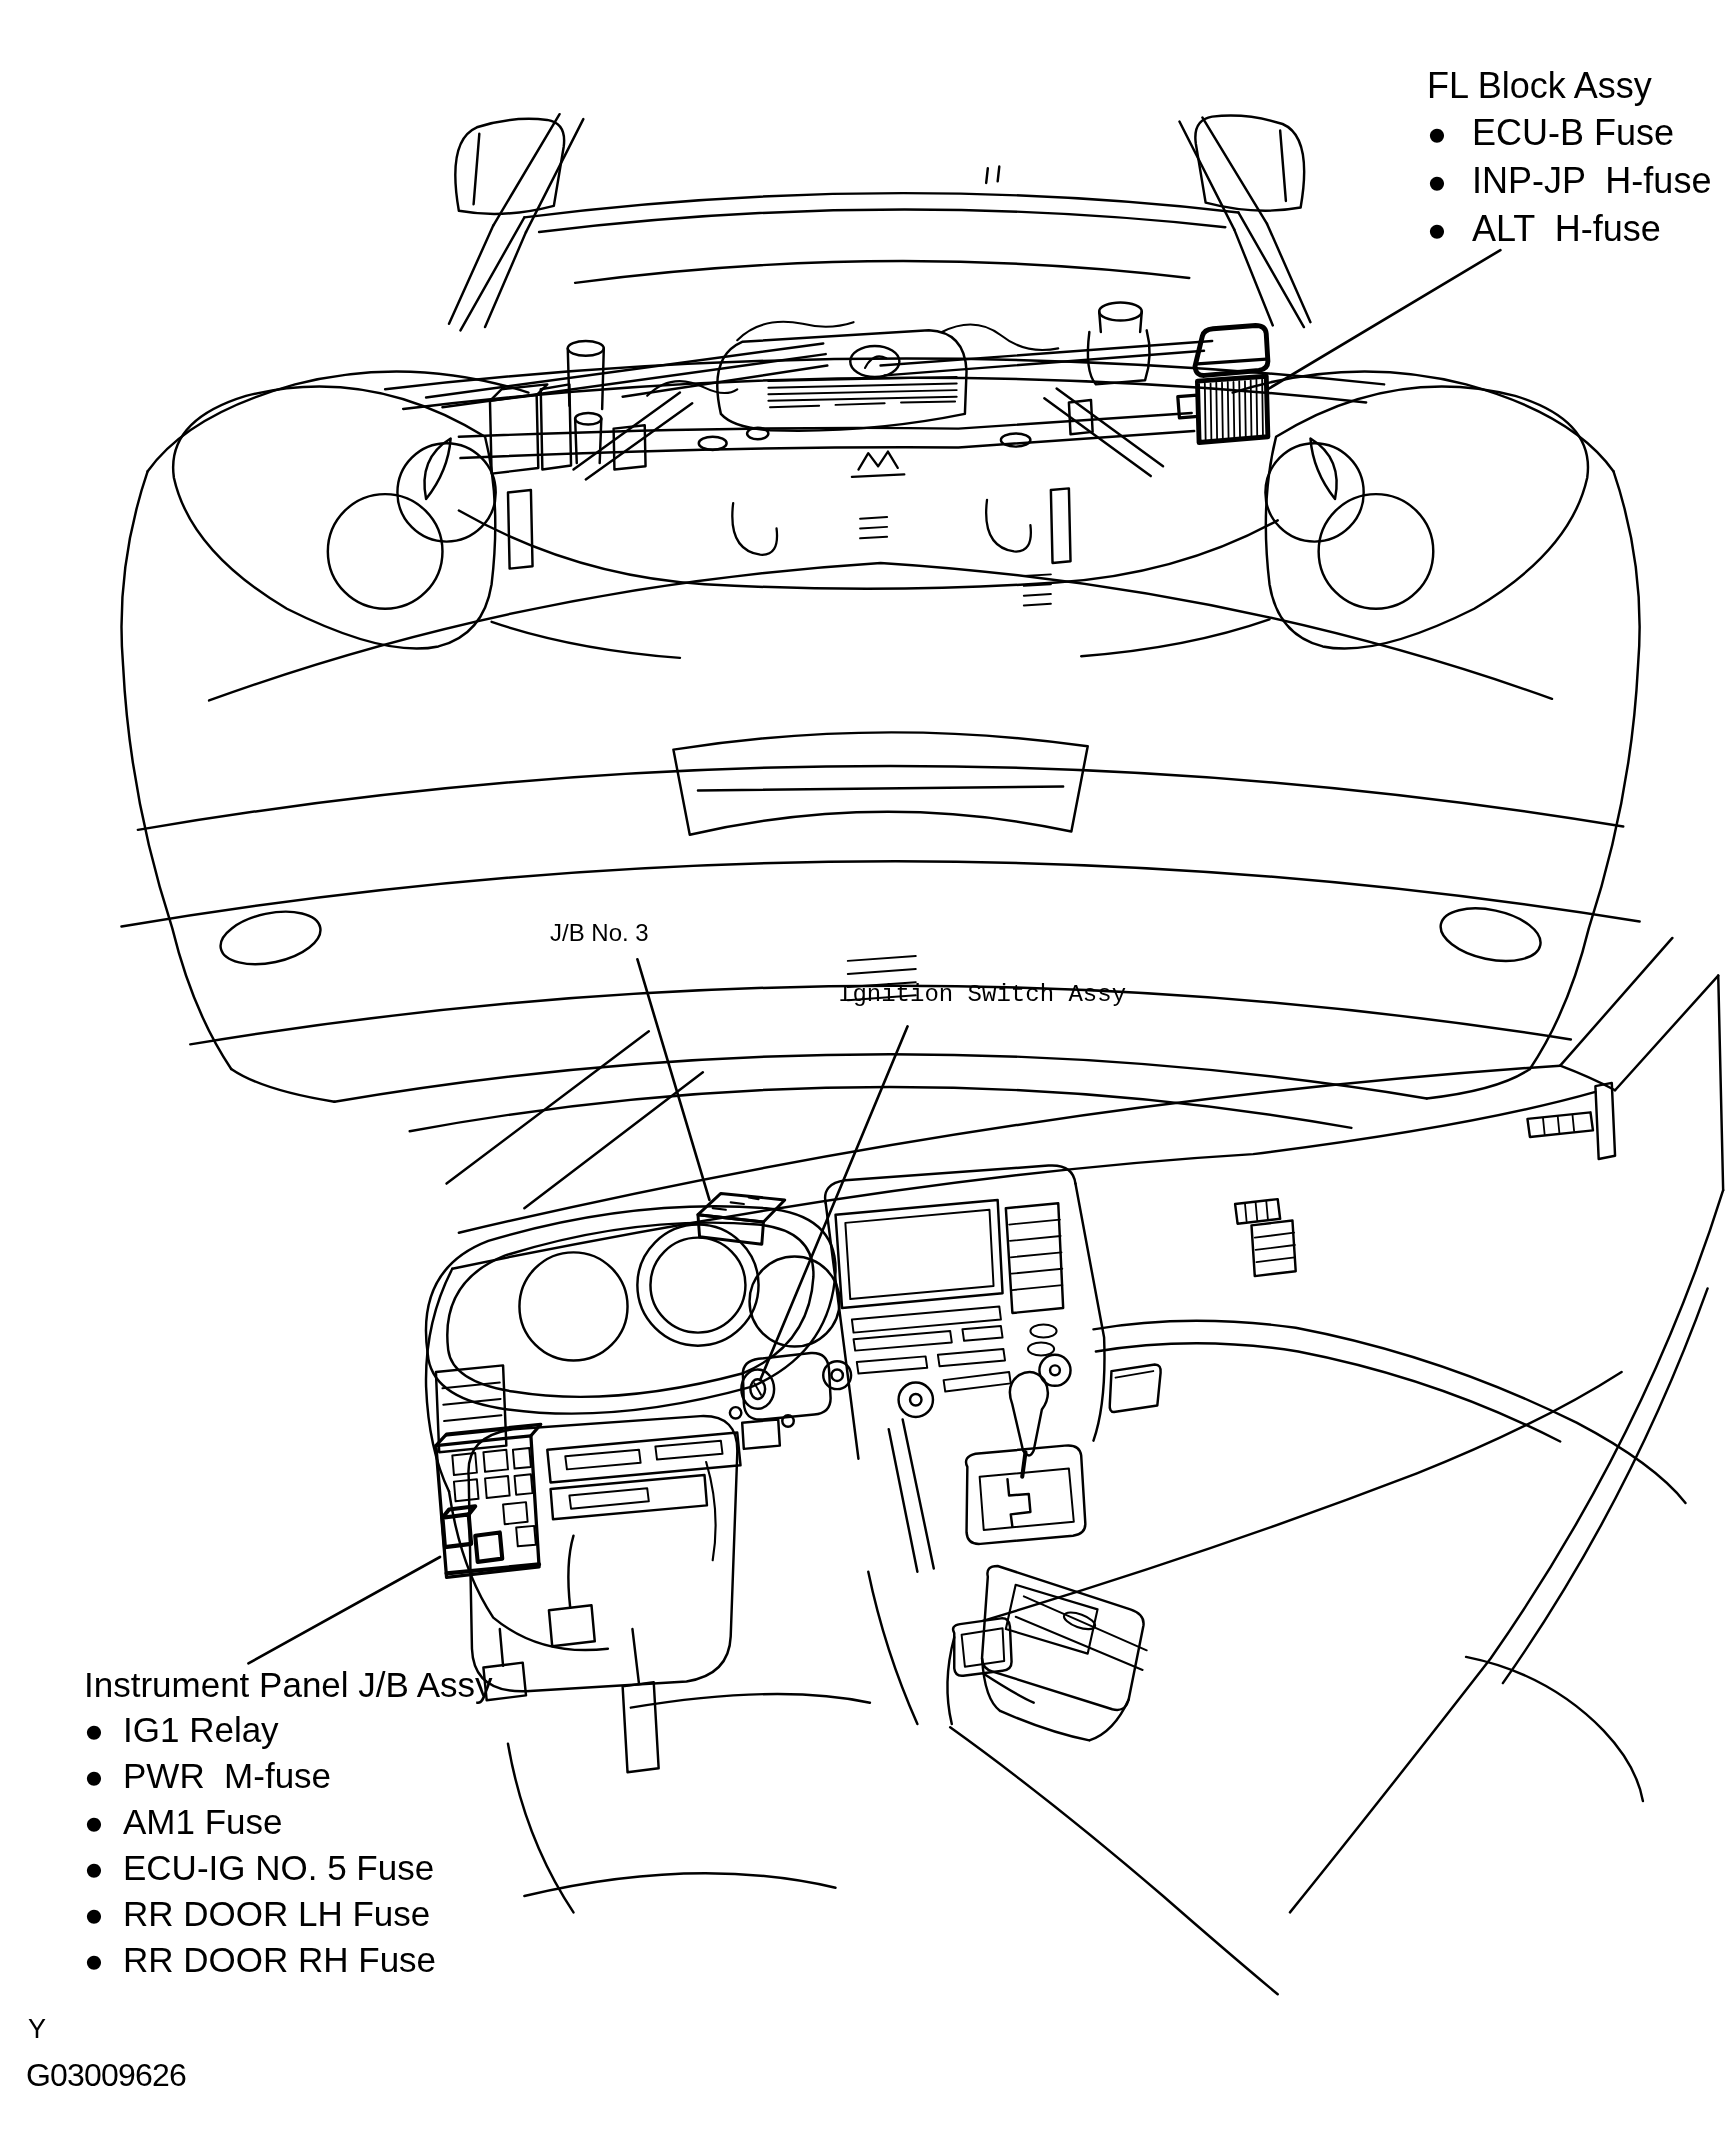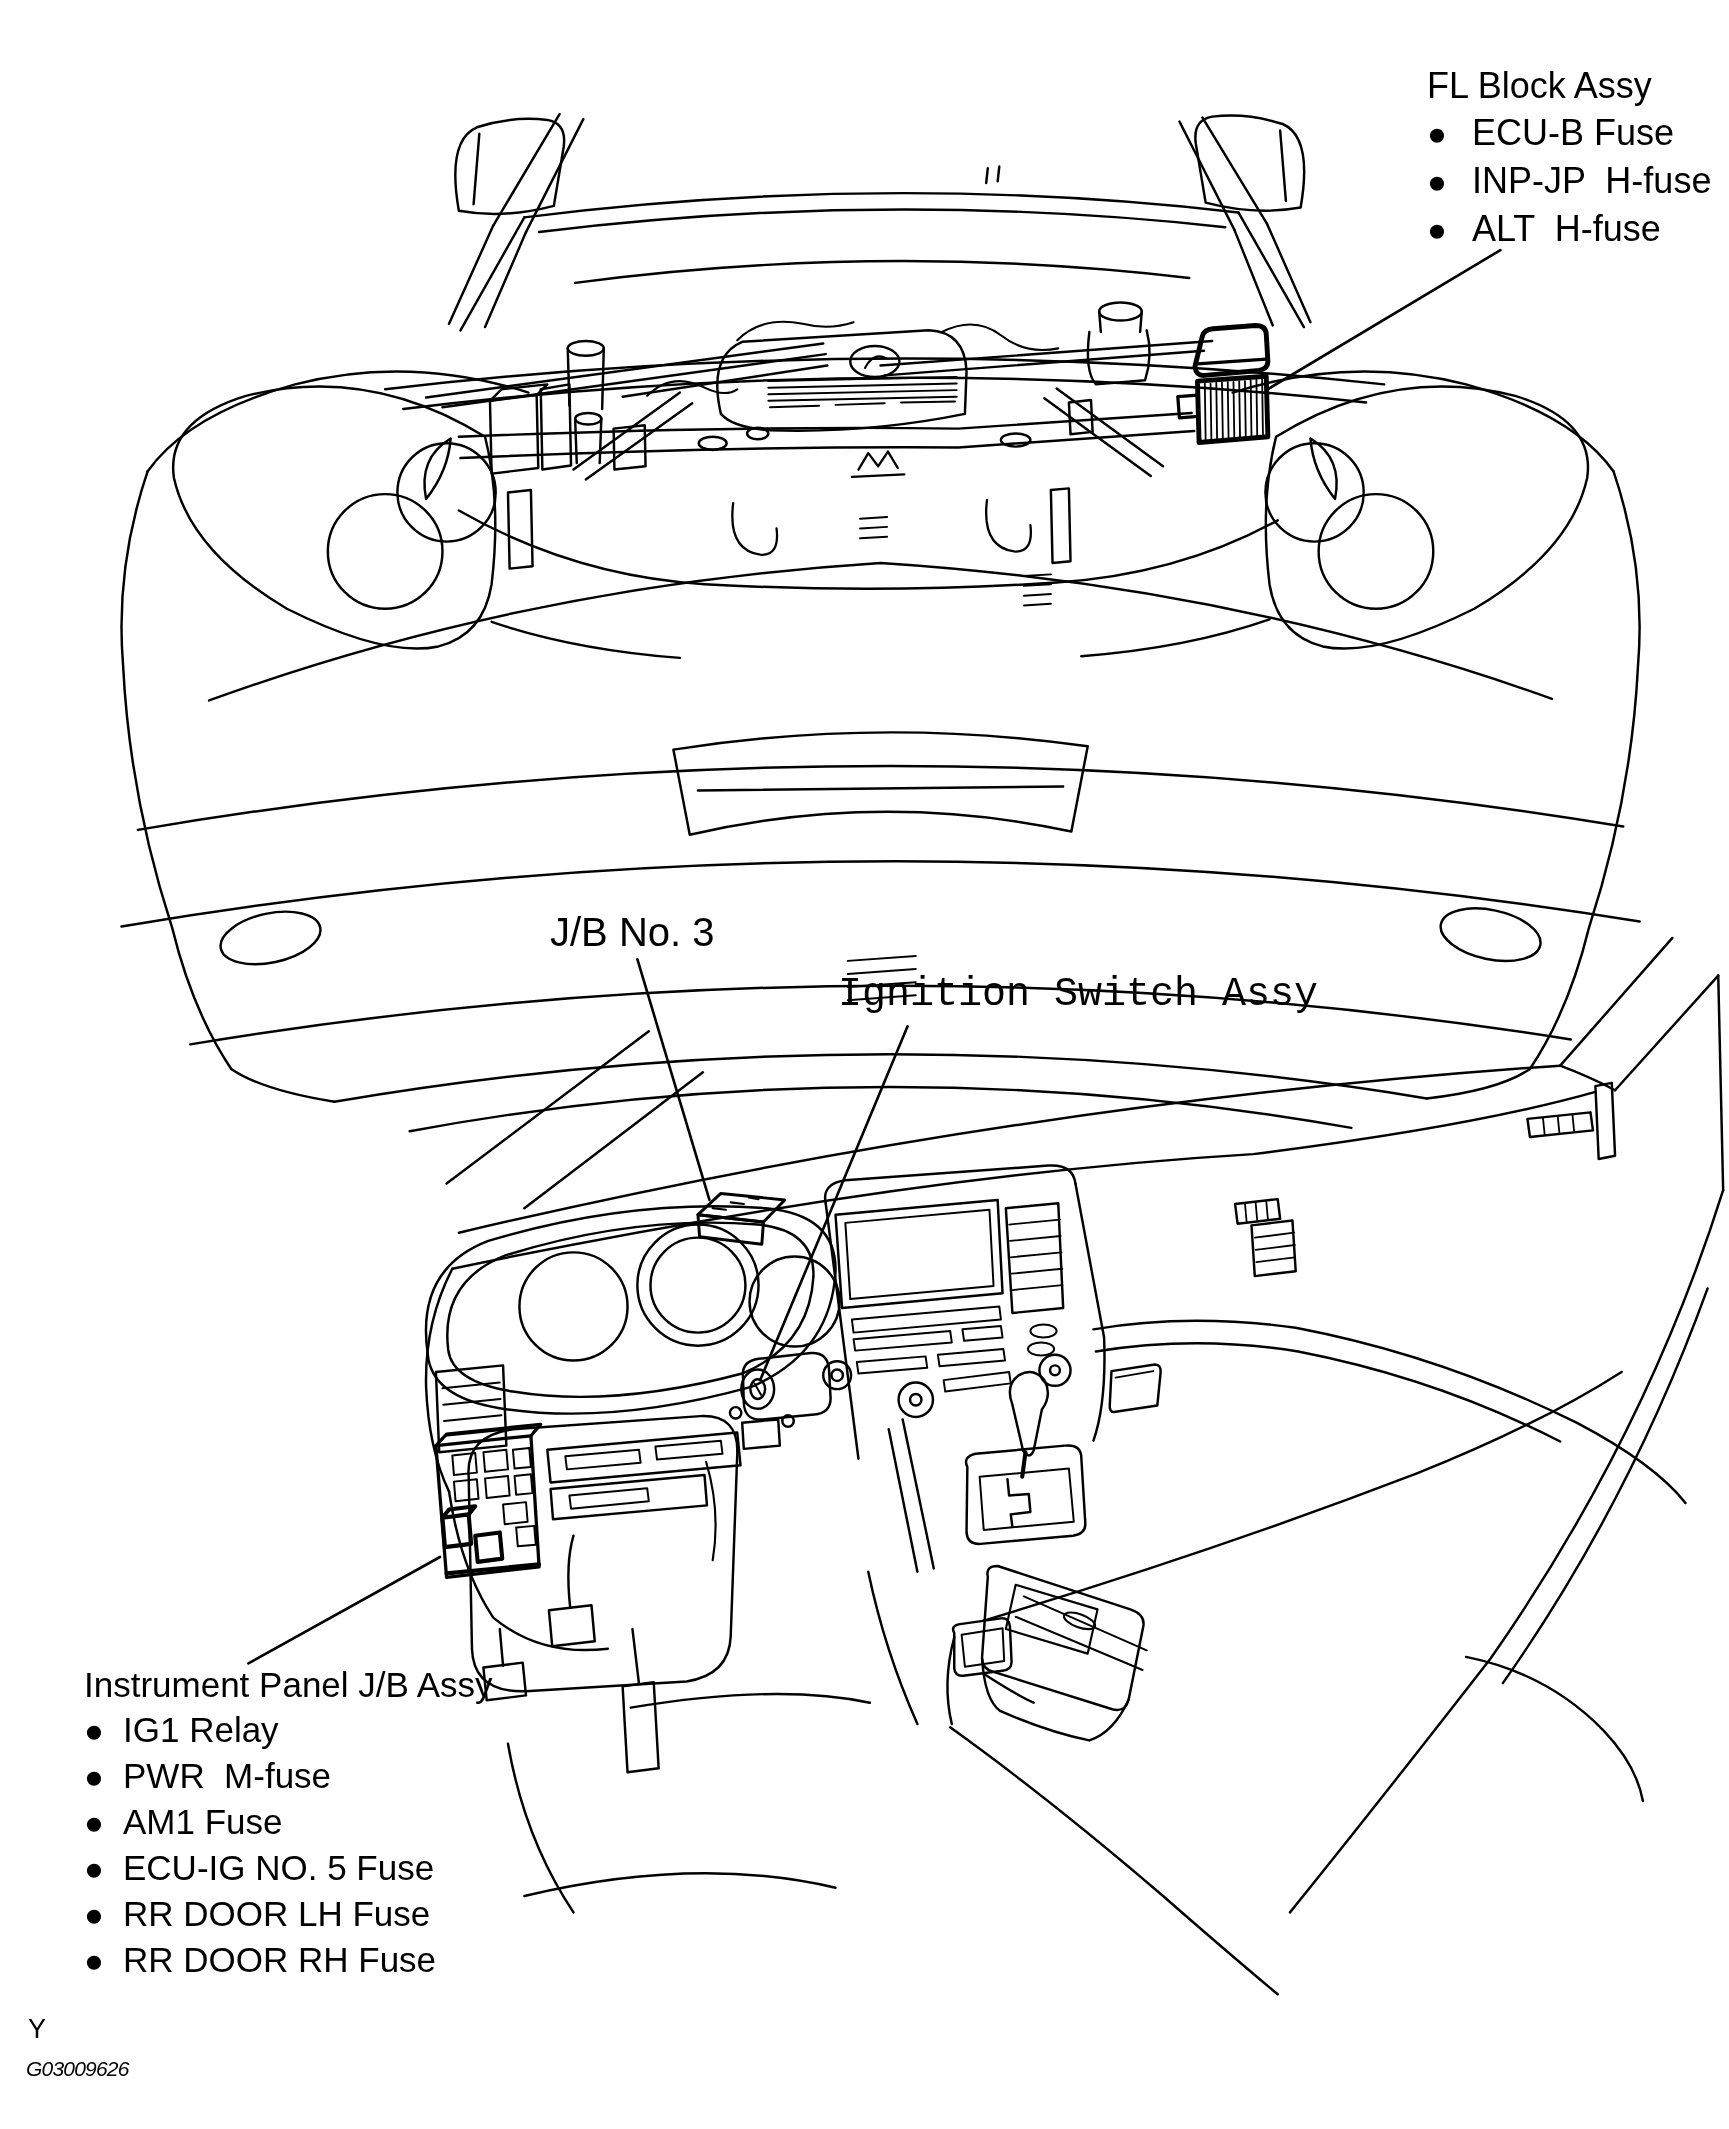--- a/index.html
+++ b/index.html
@@ -5,24 +5,24 @@
   html,body{margin:0;padding:0;background:#ffffff;}
   #page{position:relative;width:1730px;height:2129px;background:#ffffff;overflow:hidden;
         font-family:"Liberation Sans", sans-serif;color:#000;margin-top:11px;}
   #art{position:absolute;left:0;top:0;width:1730px;height:2129px;}
   .callout{position:absolute;}
   .callout .line{display:block;white-space:pre;font-size:36px;line-height:47px;color:#000;}
   .callout.small .line{line-height:45px;font-size:35px;}
   .bullet{display:inline-block;vertical-align:baseline;}
   .callout .item .bullet{width:45px;font-size:33px;}
   .callout.small .item .bullet{width:39px;font-size:33px;}
-  .floating-label{position:absolute;font-size:40px;line-height:41px;white-space:pre;color:#000;}
+  .floating-label{position:absolute;font-size:24px;line-height:41px;white-space:pre;color:#000;}
   .corner{position:absolute;color:#000;}
   #page-marker{left:28px;top:2003px;font-size:27px;}
-  #figure-code{left:26px;top:2046px;font-size:21px;letter-spacing:-0.8px;font-style:italic;}
+  #figure-code{left:26px;top:2046px;font-size:32px;letter-spacing:-0.8px;}
   svg *{vector-effect:none;}
 </style>
 </head>
 <body>
 
 <div id="page">
 
   <svg id="art" viewBox="0 0 2112 2600" fill="none" stroke="#000" stroke-width="3" stroke-linecap="round" stroke-linejoin="round">
 
     <g>

